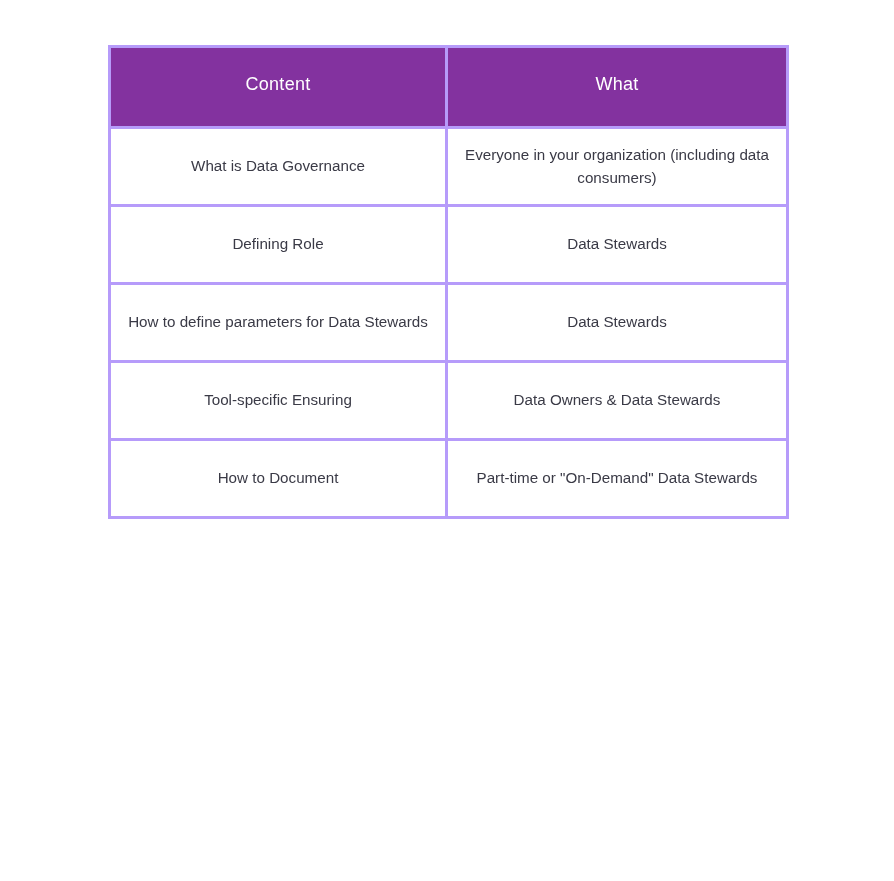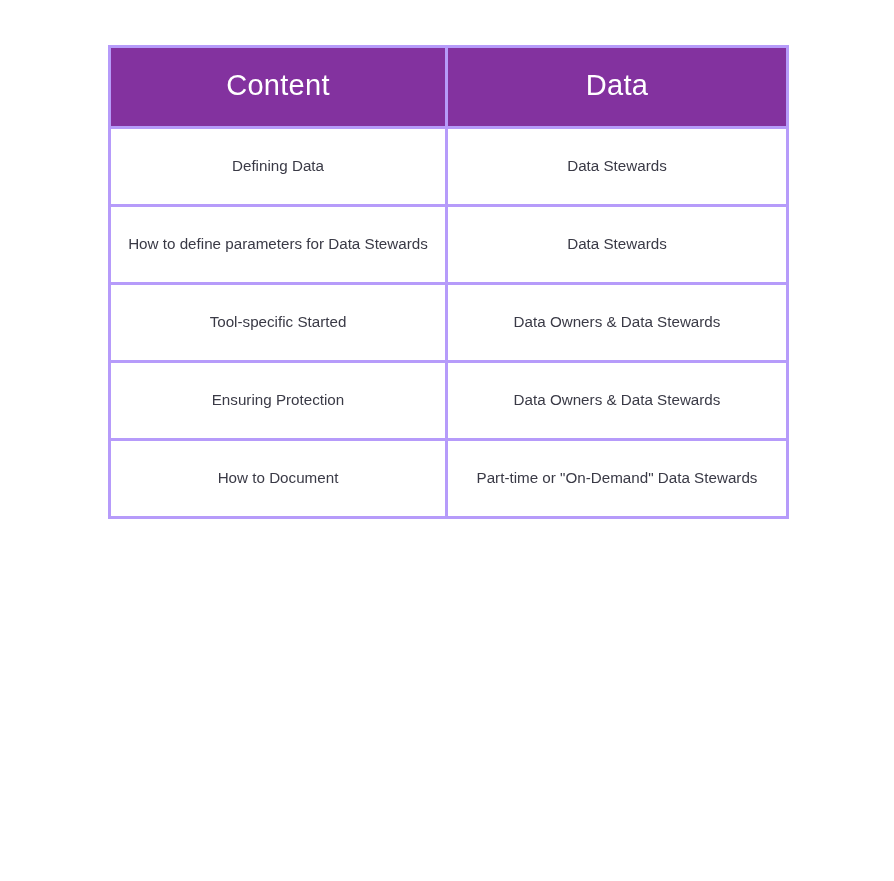--- a/index.html
+++ b/index.html
@@ -54,21 +54,21 @@
   }
   table.matrix tr:first-child th {
     border-top: 3px solid #b69bfa;
   }
 
   
   table.matrix thead th {
     background: #83329f;
     color: #ffffff;
     font-weight: 400;
-    font-size: 29px;
+    font-size: 18px;
     line-height: 1.2;
     letter-spacing: 0.3px;
     height: 74px;
     padding-bottom: 4px;
   }
 
   
   table.matrix tbody td {
     background: #ffffff;
     color: #3a3a46;
@@ -89,39 +89,39 @@
   <div id="table-wrap">
     <table class="matrix">
       <colgroup>
         <col class="col-content">
         <col class="col-role">
       </colgroup>
 
       <thead>
         <tr>
           <th>Content</th>
-          <th>Data</th>
+          <th>What</th>
         </tr>
       </thead>
 
       <tbody id="table-body">
           <tr>
-            <td>Defining Data</td>
+            <td>What is Data Governance</td>
+            <td>Everyone in your organization (including data consumers)</td>
+          </tr>
+          <tr>
+            <td>Defining Role</td>
             <td>Data Stewards</td>
           </tr>
           <tr>
             <td>How to define parameters for Data Stewards</td>
             <td>Data Stewards</td>
           </tr>
           <tr>
-            <td>Tool-specific Started</td>
-            <td>Data Owners &amp; Data Stewards</td>
-          </tr>
-          <tr>
-            <td>Ensuring Protection</td>
+            <td>Tool-specific Ensuring</td>
             <td>Data Owners &amp; Data Stewards</td>
           </tr>
           <tr>
             <td>How to Document</td>
             <td>Part-time or "On-Demand" Data Stewards</td>
           </tr>
         </tbody>
     </table>
   </div>
 

